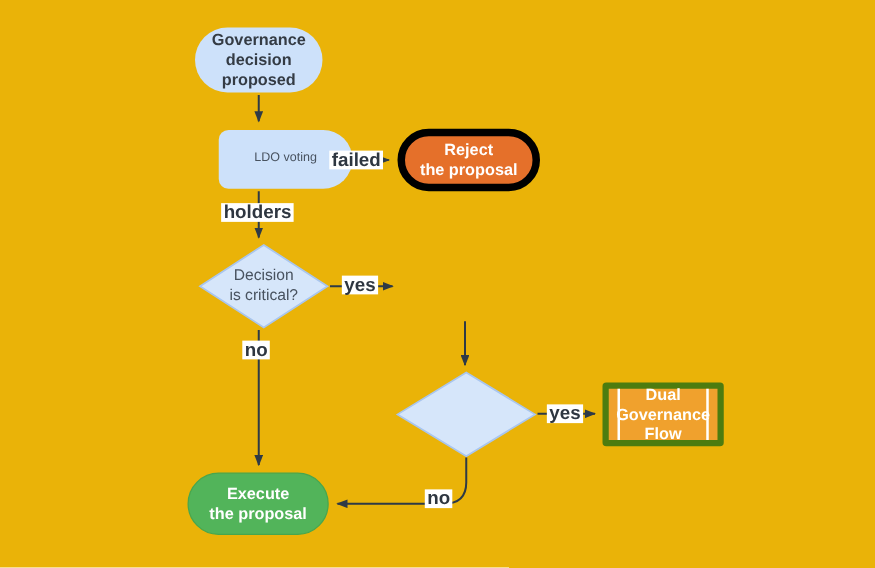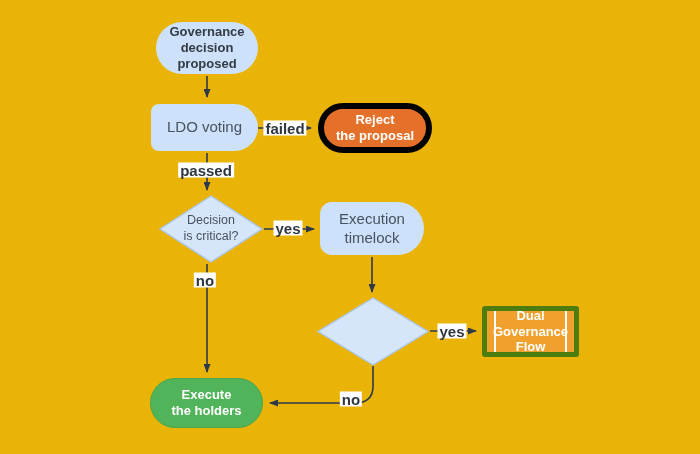--- a/index.html
+++ b/index.html
@@ -12,21 +12,21 @@
   }
   #edges{position:absolute;left:0;top:0;width:700px;height:454px;}
   .node{
     position:absolute;
     display:flex;align-items:center;justify-content:center;
     text-align:center;
     white-space:pre-line;
     line-height:1.22;
     box-sizing:border-box;
   }
-  .blue{background:#cde1fa;color:#48525f;font-size:15px;}
+  .blue{background:#cde1fa;color:#48525f;font-size:10px;margin-left:24px;}
   .blue-bold{background:#cde1fa;color:#343b44;font-size:13px;font-weight:bold;}
   .orange{background:#e5702a;border:6px solid #000000;color:#ffffff;font-size:13px;font-weight:bold;}
   .orange2{background:#f0a12d;border:5px solid #4d7c0f;color:#ffffff;font-size:13px;font-weight:bold;}
   .green{background:#52b45a;border:1px solid #47a64e;color:#ffffff;font-size:13px;font-weight:bold;}
   .diamond-label{
     position:absolute;
     display:flex;align-items:center;justify-content:center;
     text-align:center;white-space:pre-line;
     color:#48525f;font-size:12.5px;line-height:1.25;
   }
@@ -88,38 +88,36 @@
 proposed</div>
 
   <div id="n-ldo" class="node blue">LDO voting</div>
 
   <div id="n-reject" class="node orange">Reject
 the proposal</div>
 
   <div id="l-decision" class="diamond-label">Decision
 is critical?</div>
 
-  <div id="n-timelock" class="node blue">Execution
-timelock</div>
 
 
   <div id="n-dual" class="node orange2">
     <span class="inner-line" style="left:7px;"></span>
     <span>Dual
 Governance
 Flow</span>
     <span class="inner-line" style="right:7px;"></span>
   </div>
 
   <div id="n-execute" class="node green">Execute
-the holders</div>
+the proposal</div>
 
   <div id="el-failed" class="edge-label">failed</div>
 
-  <div id="el-passed" class="edge-label">passed</div>
+  <div id="el-passed" class="edge-label">holders</div>
 
   <div id="el-yes1" class="edge-label">yes</div>
 
   <div id="el-no1" class="edge-label">no</div>
 
   <div id="el-yes2" class="edge-label">yes</div>
 
   <div id="el-no2" class="edge-label">no</div>
 
 </div>

